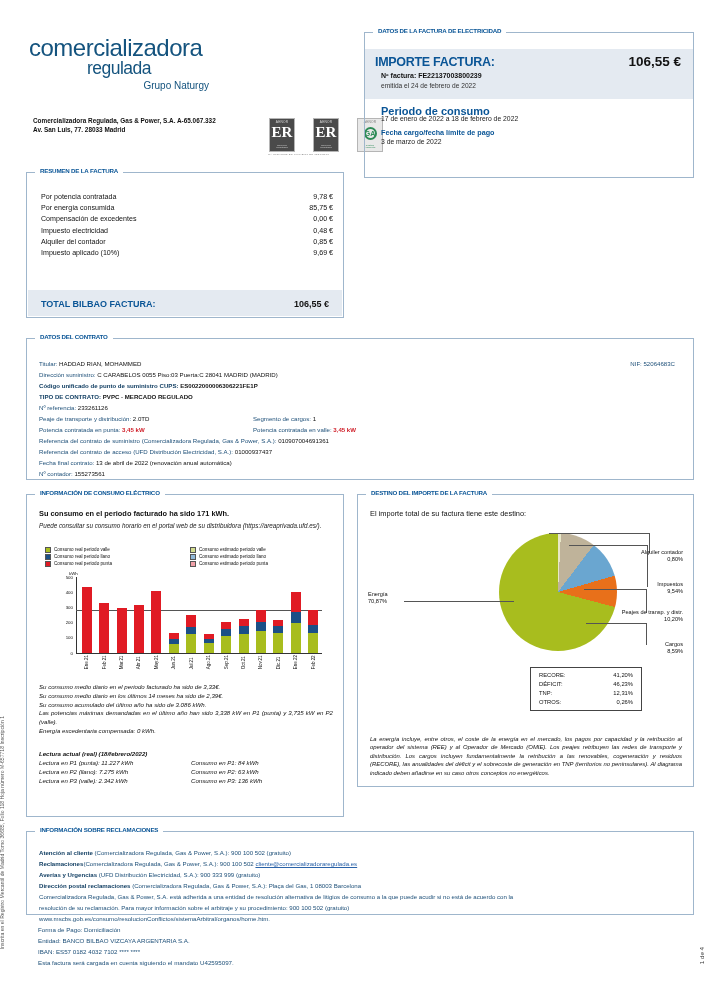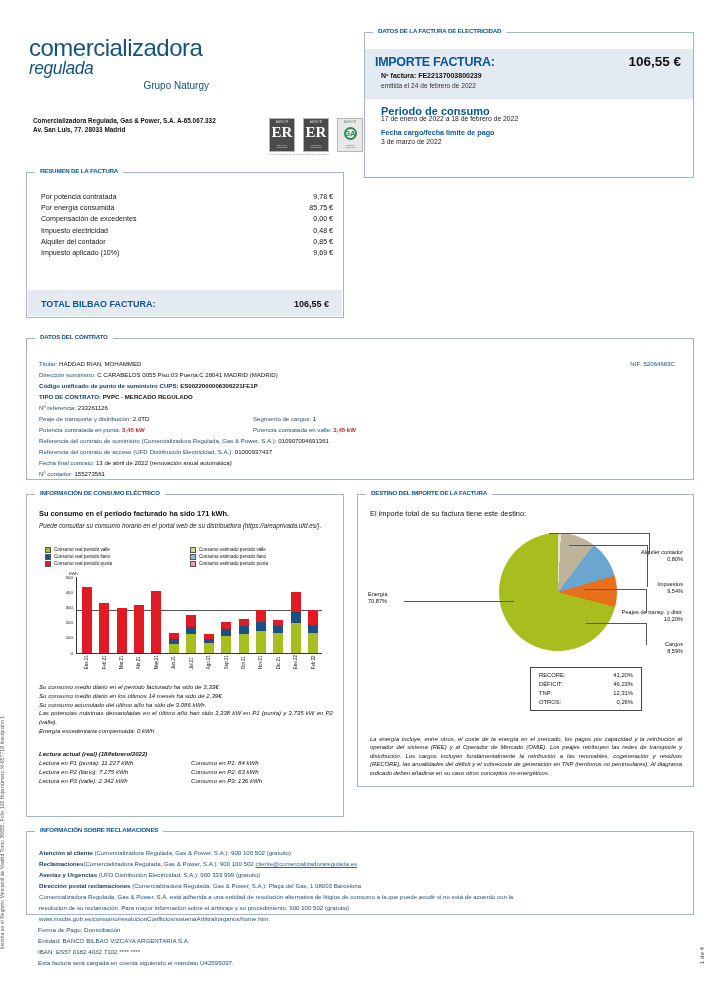--- a/index.html
+++ b/index.html
@@ -20,26 +20,26 @@
   .frame-title {
     position: absolute; top: -6px; left: 8px;
     background: #ffffff; padding: 0 5px;
     color: #0a5596; font-weight: bold; letter-spacing: -0.2px;
     white-space: nowrap;
   }
 
   
   .logo { position: absolute; left: 29px; top: 36px; width: 230px; }
   .logo-l1 { font-size: 24px; color: #14537e; letter-spacing: -0.5px; line-height: 1.02; }
-  .logo-l2 { font-size: 17.5px; color: #14537e; letter-spacing: -0.5px; line-height: 1.02; text-align: left; width: 180px; font-style: italic; }
+  .logo-l2 { font-size: 17.5px; color: #14537e; letter-spacing: -0.5px; line-height: 1.02; text-align: center; width: 180px; }
   .logo-l3 { font-size: 10px; color: #14537e; line-height: 1.5; text-align: right; width: 180px; }
   .company-addr { position: absolute; left: 33px; top: 116px; font-size: 6.4px; font-weight: bold; line-height: 1.45; color: #111; }
 
   
-  .cert-wrap { position: absolute; left: 269px; top: 118px; display: flex; gap: 8px; }
+  .cert-wrap { position: absolute; left: 269px; top: 118px; display: flex; gap: 18px; }
   .cert { width: 26px; height: 34px; background: #e8e8e8; border: 0.6px solid #b5b5b5;
           display: flex; flex-direction: column; align-items: center; justify-content: flex-start; }
   .cert.dark { background: #4a4a4a; }
   .cert-top { font-size: 3.2px; color: #666; margin-top: 1px; letter-spacing: 0.2px; }
   .cert.dark .cert-top { color: #ddd; }
   .cert-glyph { font-size: 15px; font-weight: bold; color: #fff; line-height: 1; margin-top: 1px; font-family: "Liberation Serif", serif; }
   .cert-sub { font-size: 2.4px; color: #888; text-align: center; line-height: 1.1; margin-top: auto; margin-bottom: 1px; }
   .cert.dark .cert-sub { color: #ccc; }
   .cert-codes { position: absolute; left: 268px; top: 153px; font-size: 2.5px; color: #777; letter-spacing: 0.3px; display: flex; gap: 3px; }
   .cert-green-circle { width: 13px; height: 13px; border-radius: 50%; border: 2px solid #2e8b57; margin-top: 3px;

